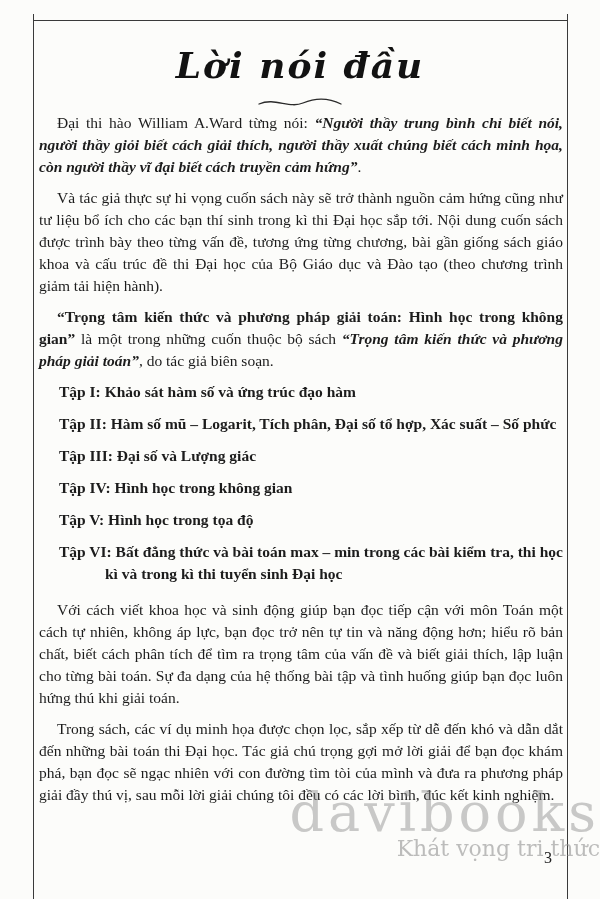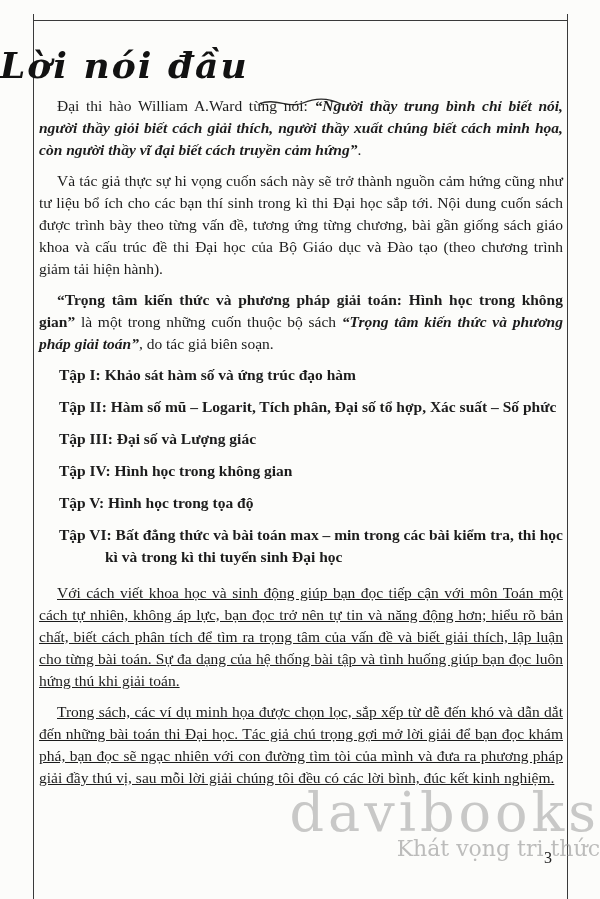--- a/index.html
+++ b/index.html
@@ -33,36 +33,37 @@
   .corner-tick {
     position: absolute; top: 14px; width: 1px; height: 13px; background: #3a3a3a;
   }
   .corner-tick.left  { left: 33px; }
   .corner-tick.right { right: 32px; }
 
   .title {
     position: absolute;
     top: 44px; left: 0; width: 100%;
     margin: 0;
+    text-align: center;
     font-family: "DejaVu Serif", serif;
     font-style: italic;
     font-weight: 700;
     font-size: 36px;
     letter-spacing: 2px;
     color: #121212;
   }
   .flourish {
     position: absolute;
     top: 96px; left: 50%;
     transform: translateX(-50%);
   }
 
   .content {
     position: absolute;
-    left: 39px; right: 37px; top: 95px;
+    left: 39px; right: 37px; top: 112px;
     font-size: 15.5px;
     line-height: 22px;
     text-align: justify;
   }
   .para { margin: 0 0 9px 0; text-indent: 18px; }
   .bold { font-weight: bold; }
   .bold-italic { font-weight: bold; font-style: italic; }
   .series-intro {
     font-weight: bold;
     margin: 12px 0 13px 0;
@@ -72,21 +73,21 @@
     margin: 0 0 14px 0;
     padding: 0 0 0 20px;
     font-weight: bold;
   }
   .volume {
     margin-bottom: 10px;
     padding-left: 46px;
     text-indent: -46px;
     text-align: left;
   }
-  .para.closing { margin-top: 7px; text-decoration: underline; }
+  .para.closing { margin-top: 7px; }
 
   .watermark {
     position: absolute;
     left: 0; top: 786px; width: 100%;
     text-align: right;
     pointer-events: none;
   }
   .wm-brand {
     font-family: "DejaVu Serif", serif;
     font-size: 54px;

